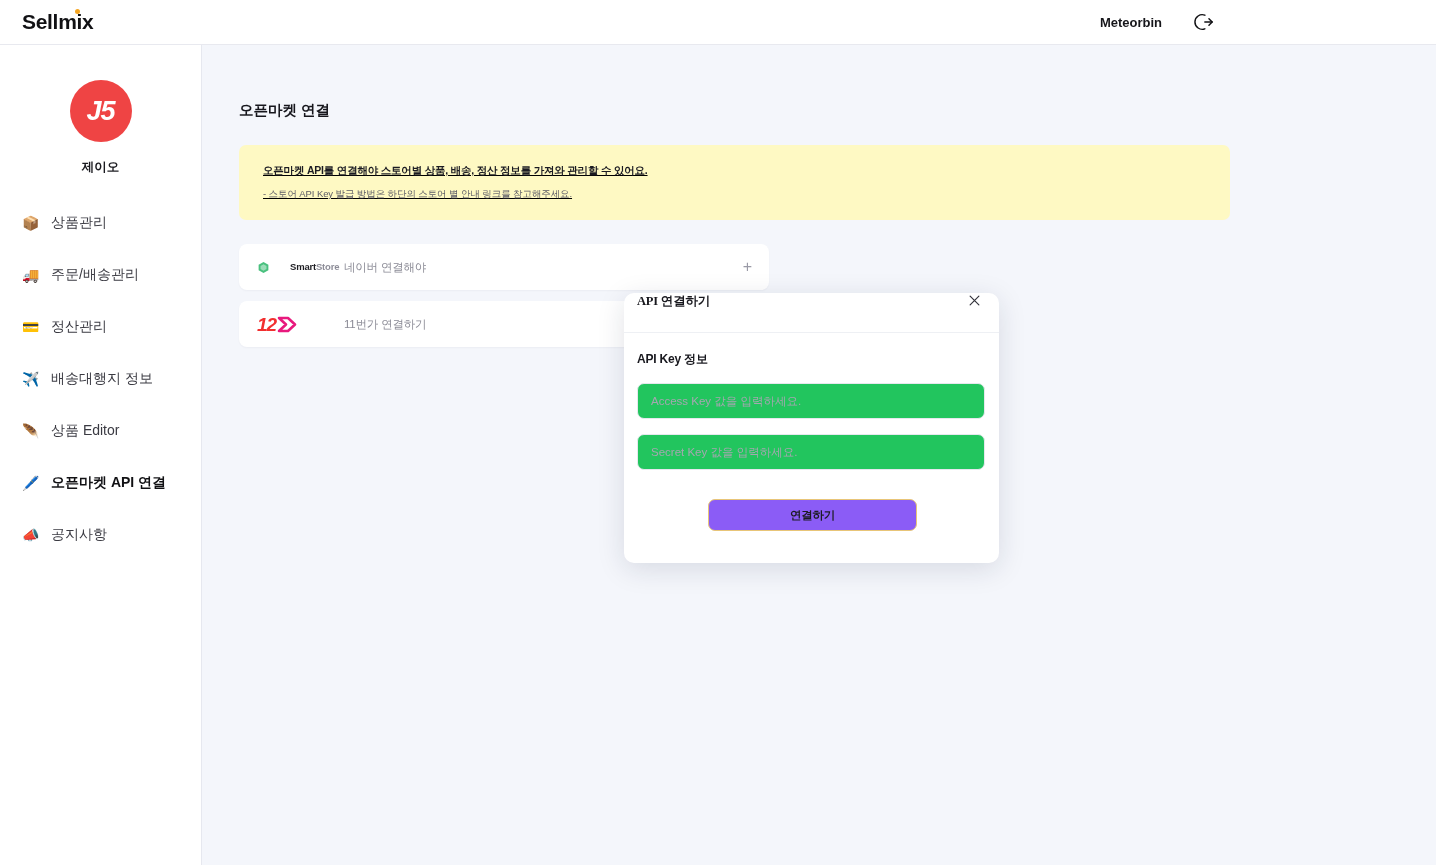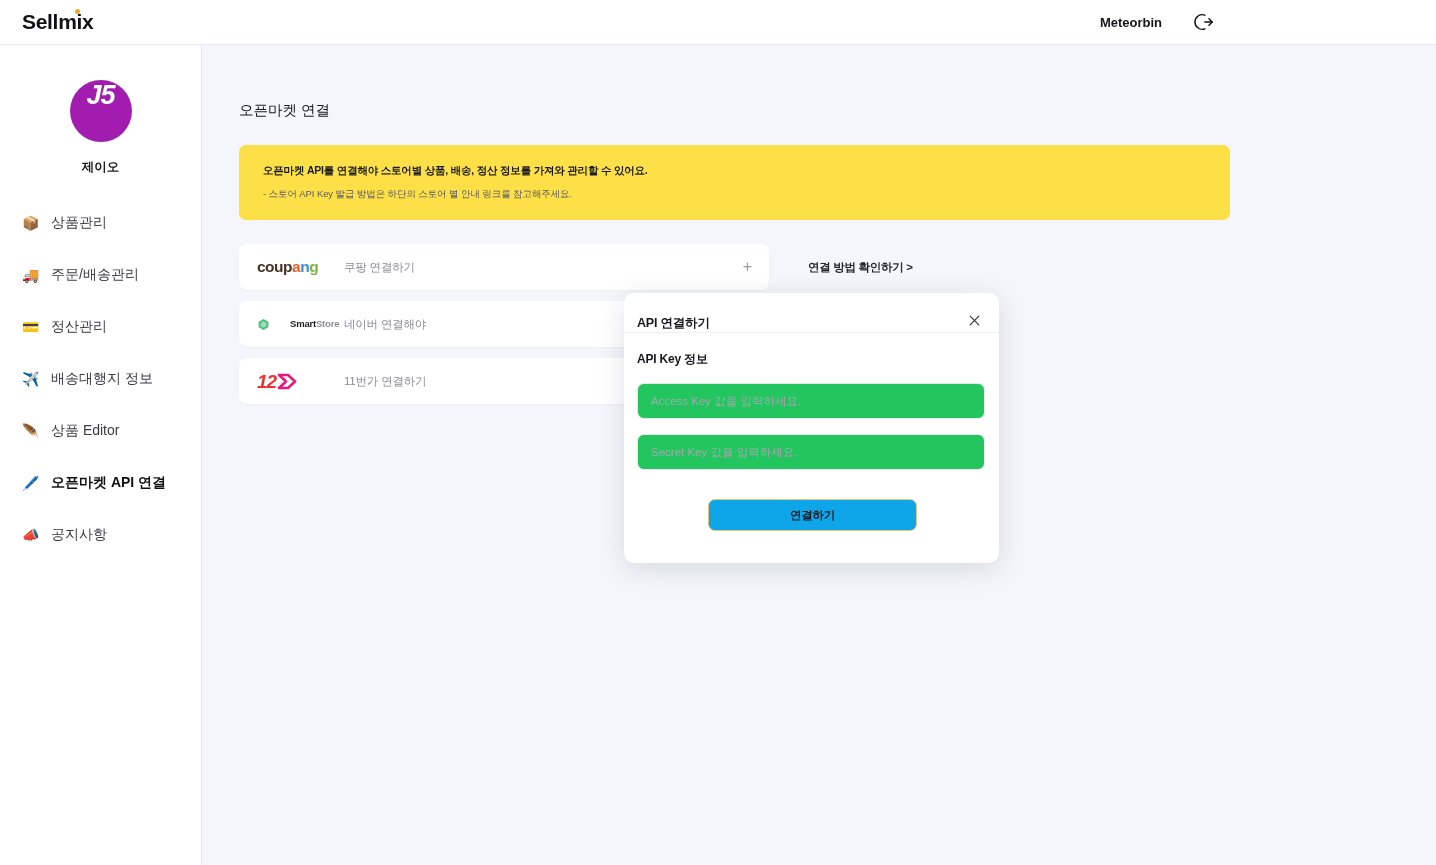--- a/index.html
+++ b/index.html
@@ -38,22 +38,22 @@
   
   .sidebar {
     position: absolute; top: 45px; left: 0;
     width: 202px; height: 820px;
     background: #ffffff;
     border-right: 1px solid #e6e8ef;
   }
   .profile { padding-top: 35px; display: flex; flex-direction: column; align-items: center; }
   .avatar {
     width: 62px; height: 62px; border-radius: 50%;
-    background: #a21caf; color: #ffffff;
-    display: flex; justify-content: center;
+    background: #ef4444; color: #ffffff;
+    display: flex; align-items: center; justify-content: center;
     font-size: 27px; font-weight: bold; font-style: italic;
     letter-spacing: -1px;
   }
   .profile-name { margin-top: 17px; font-size: 12.5px; font-weight: bold; color: #1a1a1f; }
 
   .nav { margin-top: 32px; }
   .nav-item {
     display: flex; align-items: center; gap: 12px;
     height: 30px; padding-left: 22px; margin-bottom: 22px;
     cursor: pointer;
@@ -64,28 +64,29 @@
 
   
   .main {
     position: absolute; top: 45px; left: 202px;
     width: 1234px; height: 820px;
     background: #f4f6fb;
     overflow: hidden;
   }
   .page-title {
     margin: 56px 4px 0 37px;
-    font-size: 14.5px; font-weight: normal; color: #16161c;
+    font-size: 14.5px; font-weight: bold; color: #16161c;
   }
 
   .notice {
     margin: 25px 0 0 37px;
     width: 991px; min-height: 72px;
-    background: #fde047; border-radius: 7px;
+    background: #fef9c3; border-radius: 7px;
     padding: 19px 0 19px 24px;
+    text-decoration: underline;
   }
   .notice-title { font-size: 10.5px; font-weight: bold; color: #1b1b22; letter-spacing: -0.2px; }
   .notice-line { font-size: 9.5px; color: #5b5b66; margin-top: 10px; letter-spacing: -0.1px; }
 
   .store-list { margin: 24px 0 0 37px; }
   .store-row-wrap { display: flex; align-items: center; margin-bottom: 11px; }
   .store-card {
     width: 530px; height: 46px;
     background: #ffffff; border-radius: 8px;
     display: flex; align-items: center;
@@ -124,40 +125,41 @@
 
   
   .modal {
     position: absolute; left: 624px; top: 293px;
     width: 375px; height: 270px;
     background: #ffffff; border-radius: 10px;
     box-shadow: 0 6px 28px rgba(25,30,60,.13);
     overflow: hidden;
   }
   .modal-head {
-    height: 40px; display: flex; align-items: flex-end;
+    height: 40px; display: flex; align-items: flex-start;
     padding: 0 17px 0 13px;
     border-bottom: 1px solid #eef0f4;
+    font-family: Liberation Serif, serif;
   }
   .modal-title { font-size: 12.5px; font-weight: bold; color: #18181e; letter-spacing: -0.2px; }
   .modal-close { margin-left: auto; cursor: pointer; display: block; }
   .modal-body { padding: 18px 25px 0 13px; }
   .field-label { font-size: 12px; font-weight: bold; color: #18181e; margin-left: 0; letter-spacing: -0.2px; }
   .field-input {
     margin-top: 15px; width: 348px; height: 36px;
     border: 1px solid #e6e8ee; border-radius: 7px;
     background: #22c55e; padding: 0 13px;
     font-size: 11.5px; color: #1a1a20;
     font-family: "Liberation Sans", sans-serif;
   }
   .field-input::placeholder { color: #a6a6b0; }
   .connect-btn {
     display: block; margin: 29px 0 0 71px;
     width: 209px; height: 32px;
-    background: #0ea5e9;
+    background: #8b5cf6;
     border: 1.5px solid #e8c578; border-radius: 7px;
     font-size: 11.5px; font-weight: bold; color: #1c1c22;
     cursor: pointer; letter-spacing: -0.2px;
     font-family: "Liberation Sans", sans-serif;
   }
 </style>
 </head>
 <body>
 
 <div class="app">
@@ -223,32 +225,20 @@
 
     <div class="page-title">오픈마켓 연결</div>
 
     <div class="notice">
       <div class="notice-title">오픈마켓 API를 연결해야 스토어별 상품, 배송, 정산 정보를 가져와 관리할 수 있어요.</div>
       <div class="notice-line">- 스토어 API Key 발급 방법은 하단의 스토어 별 안내 링크를 참고해주세요.</div>
     </div>
 
     <div class="store-list">
 
-      <div class="store-row-wrap">
-        <div class="store-card">
-          <div class="store-logo">
-            <span class="coupang">
-              <span class="cp-dark">coup</span><span class="cp-orange">a</span><span class="cp-blue">n</span><span class="cp-green">g</span>
-            </span>
-          </div>
-          <span class="store-action">쿠팡 연결하기</span>
-          <span class="plus-icon">+</span>
-        </div>
-        <span class="guide-link">연결 방법 확인하기 &gt;</span>
-      </div>
 
       <div class="store-row-wrap">
         <div class="store-card">
           <div class="store-logo">
             <span class="smartstore">
               <svg class="ss-hex" viewBox="0 0 24 24">
                 <polygon points="12,2 21,7 21,17 12,22 3,17 3,7" fill="#49c07e"></polygon>
                 <polygon points="12,6 17.5,9.2 17.5,14.8 12,18 6.5,14.8 6.5,9.2" fill="#ffffff" opacity="0.45"></polygon>
               </svg>
               <span class="ss-text"><span class="ss-smart">Smart</span><span class="ss-store">Store</span></span>

